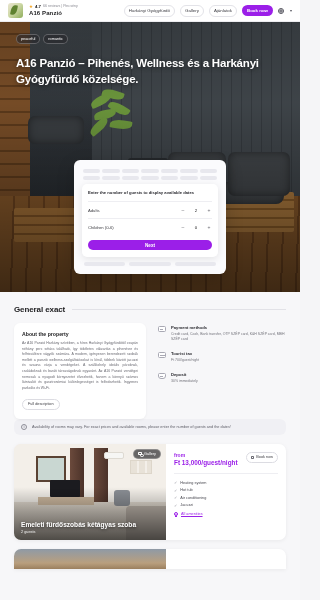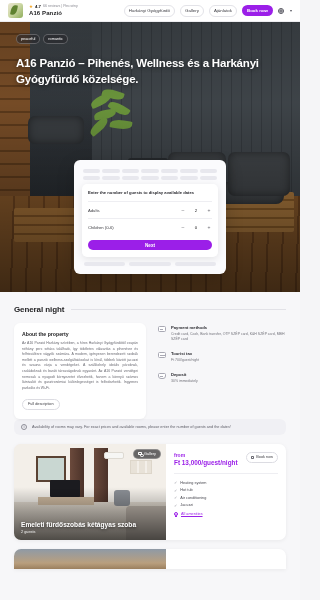--- a/index.html
+++ b/index.html
@@ -307,21 +307,21 @@
           <div></div>
             <div></div>
             <div></div>
         </div>
       </div>
     </div>
   </div>
 
   <div class="section">
     <div class="sec-head">
-      <span class="sec-title">General night</span>
+      <span class="sec-title">General exact</span>
       <span class="sec-rule"></span>
     </div>
     <div class="info-grid">
       <div class="about-card">
         <div class="about-title">About the property</div>
         <div class="about-text">Az A16 Panzió Harkány szívében, a híres Harkányi Gyógyfürdőtől csupán néhány perc sétára található, így tökéletes választás a pihenésre és felfrissülésre vágyók számára. A modern, igényesen berendezett szobák mellett a panzió wellness-szolgáltatásokat is kínál, többek között jacuzzi és szauna várja a vendégeket. A szálláshely ideális pároknak, családoknak és baráti társaságoknak egyaránt. Az A16 Panzió vendégei nemcsak a nyugodt környezetet élvezhetik, hanem a könnyű számos látnivalót és gasztronómiai különlegességet is felfedezhetik. Ingyenes parkolás és Wi-Fi.</div>
         <div class="btn-outline">Full description</div>
       </div>
       <div class="pay-col">
         <div class="pay-item">

